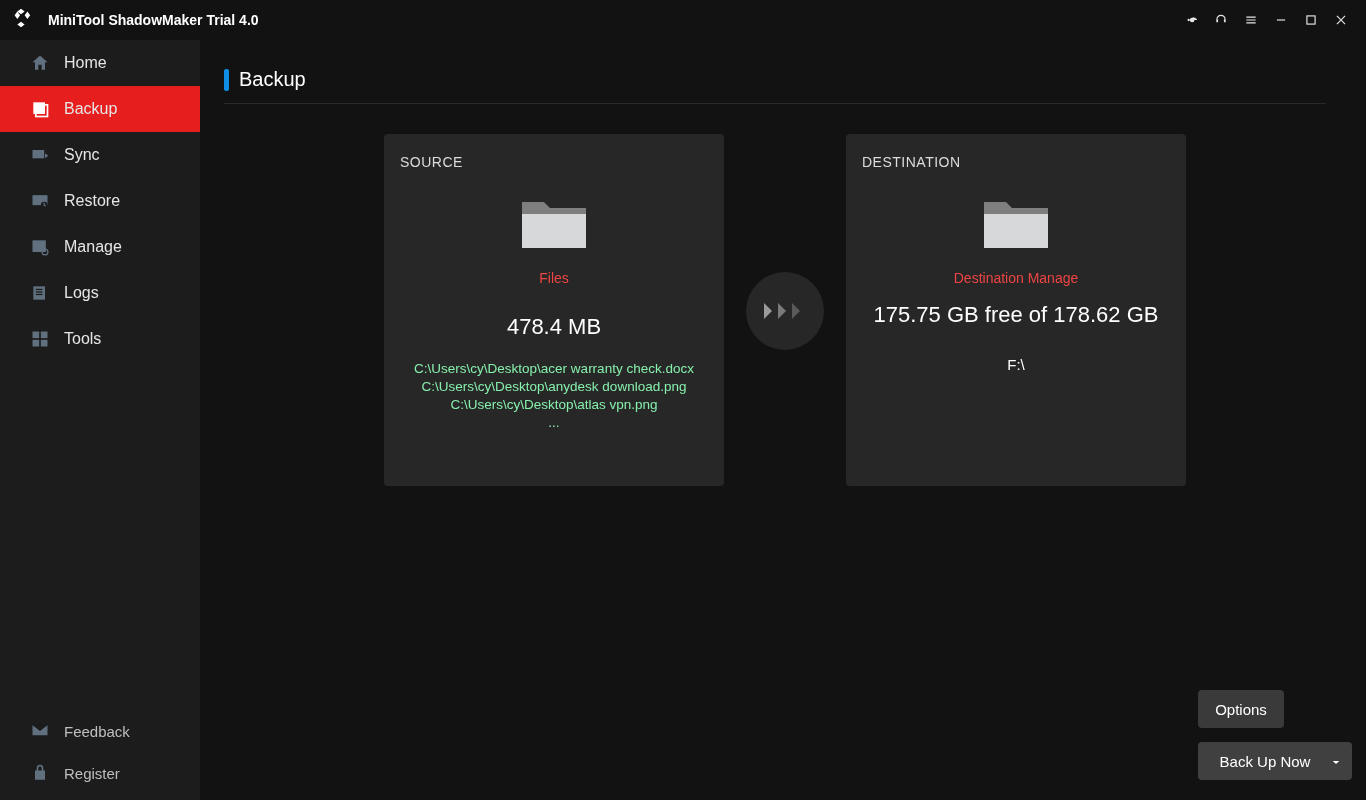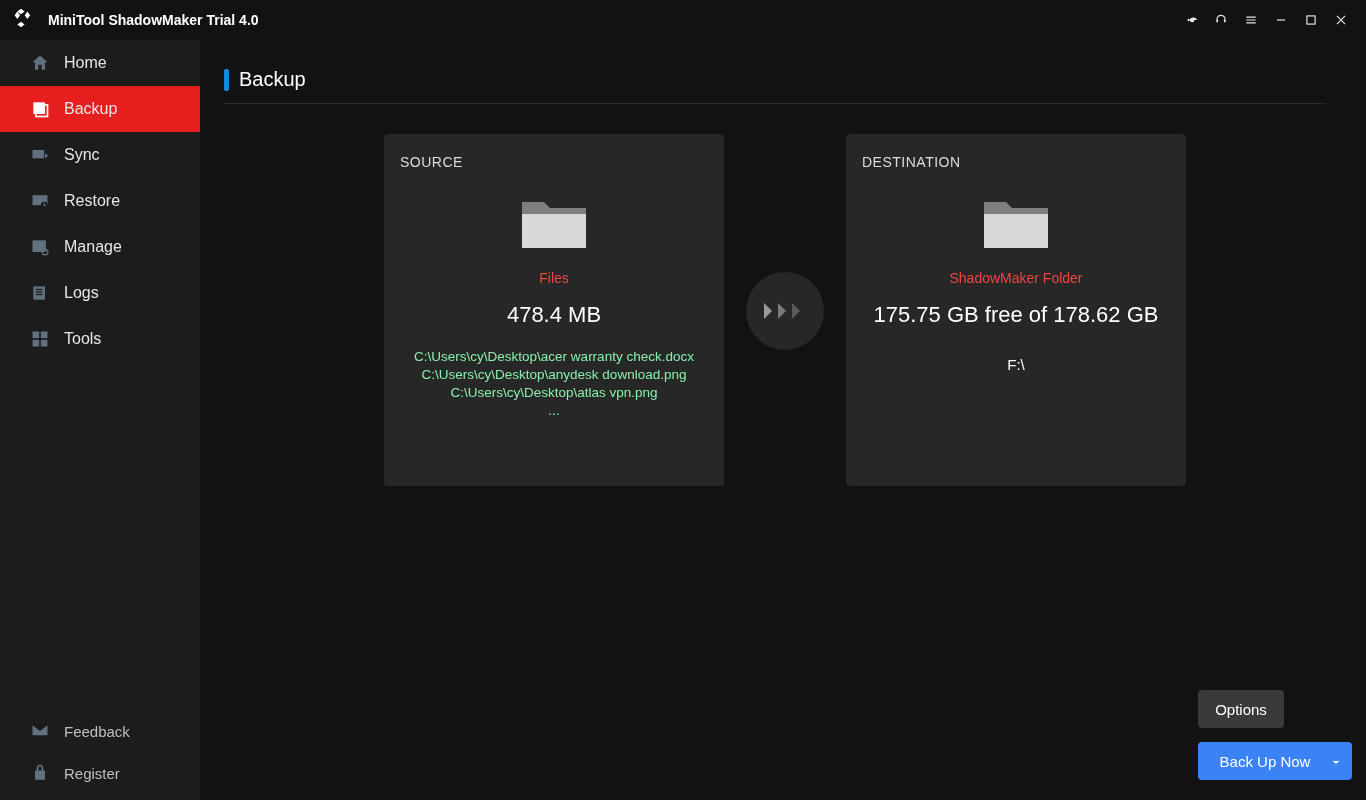--- a/index.html
+++ b/index.html
@@ -107,21 +107,21 @@
   .card .card-label {
     text-align: left;
     font-size: 14px;
     letter-spacing: .5px;
     color: #dcdcdc;
     margin-bottom: 20px;
   }
   .folder-icon { margin: 0 auto; width: 72px; height: 60px; }
   .folder-icon svg { width: 72px; height: 60px; }
   .card .line1 { margin-top: 20px; font-size: 14px; color: #ef4444; }
-  .card .big   { margin-top: 16px; font-size: 22px; color: #ffffff; }
+  .card .big   { margin-top: 28px; font-size: 22px; color: #ffffff; }
   .card .paths { margin-top: 20px; font-size: 13.5px; line-height: 18px; color: #86efac; }
   .card .paths div { white-space: nowrap; }
 
   .arrow-circle {
     width: 78px; height: 78px;
     border-radius: 50%;
     background: #272727;
     display: flex; align-items: center; justify-content: center;
     margin: 138px 22px 0 22px;
   }
@@ -147,21 +147,21 @@
     cursor: pointer;
     border: none;
   }
   .btn-opt {
     width: 86px;
     background: #3a3a3a;
     color: #ffffff;
   }
   .btn-primary {
     width: 154px;
-    background: #3b82f6;
+    background: #404040;
     color: #ffffff;
     position: relative;
     padding-right: 20px;
   }
   .btn-primary .caret {
     position: absolute; right: 12px; top: 50%; transform: translateY(-50%);
   }
   .btn-primary .caret svg { width: 8px; height: 8px; }
 </style>
 </head>
@@ -334,21 +334,21 @@
       </div>
 
       <div class="card dest-card">
         <div class="card-label">DESTINATION</div>
         <div class="folder-icon">
           <svg viewBox="0 0 72 60">
             <path fill="#7f7f7f" d="M4 12h22l6 6h36v6H4z"></path>
             <rect x="4" y="24" width="64" height="34" fill="#d7d8d9"></rect>
           </svg>
         </div>
-        <div class="line1">ShadowMaker Folder</div>
+        <div class="line1">Destination Manage</div>
         <div class="big">175.75 GB free of 178.62 GB</div>
         <div class="line2">F:\</div>
       </div>
     </div>
 
     <div class="action-bar">
       <button class="btn btn-opt">Options</button>
       <button class="btn btn-primary">
         <span>Back Up Now</span>
         <span class="caret">

